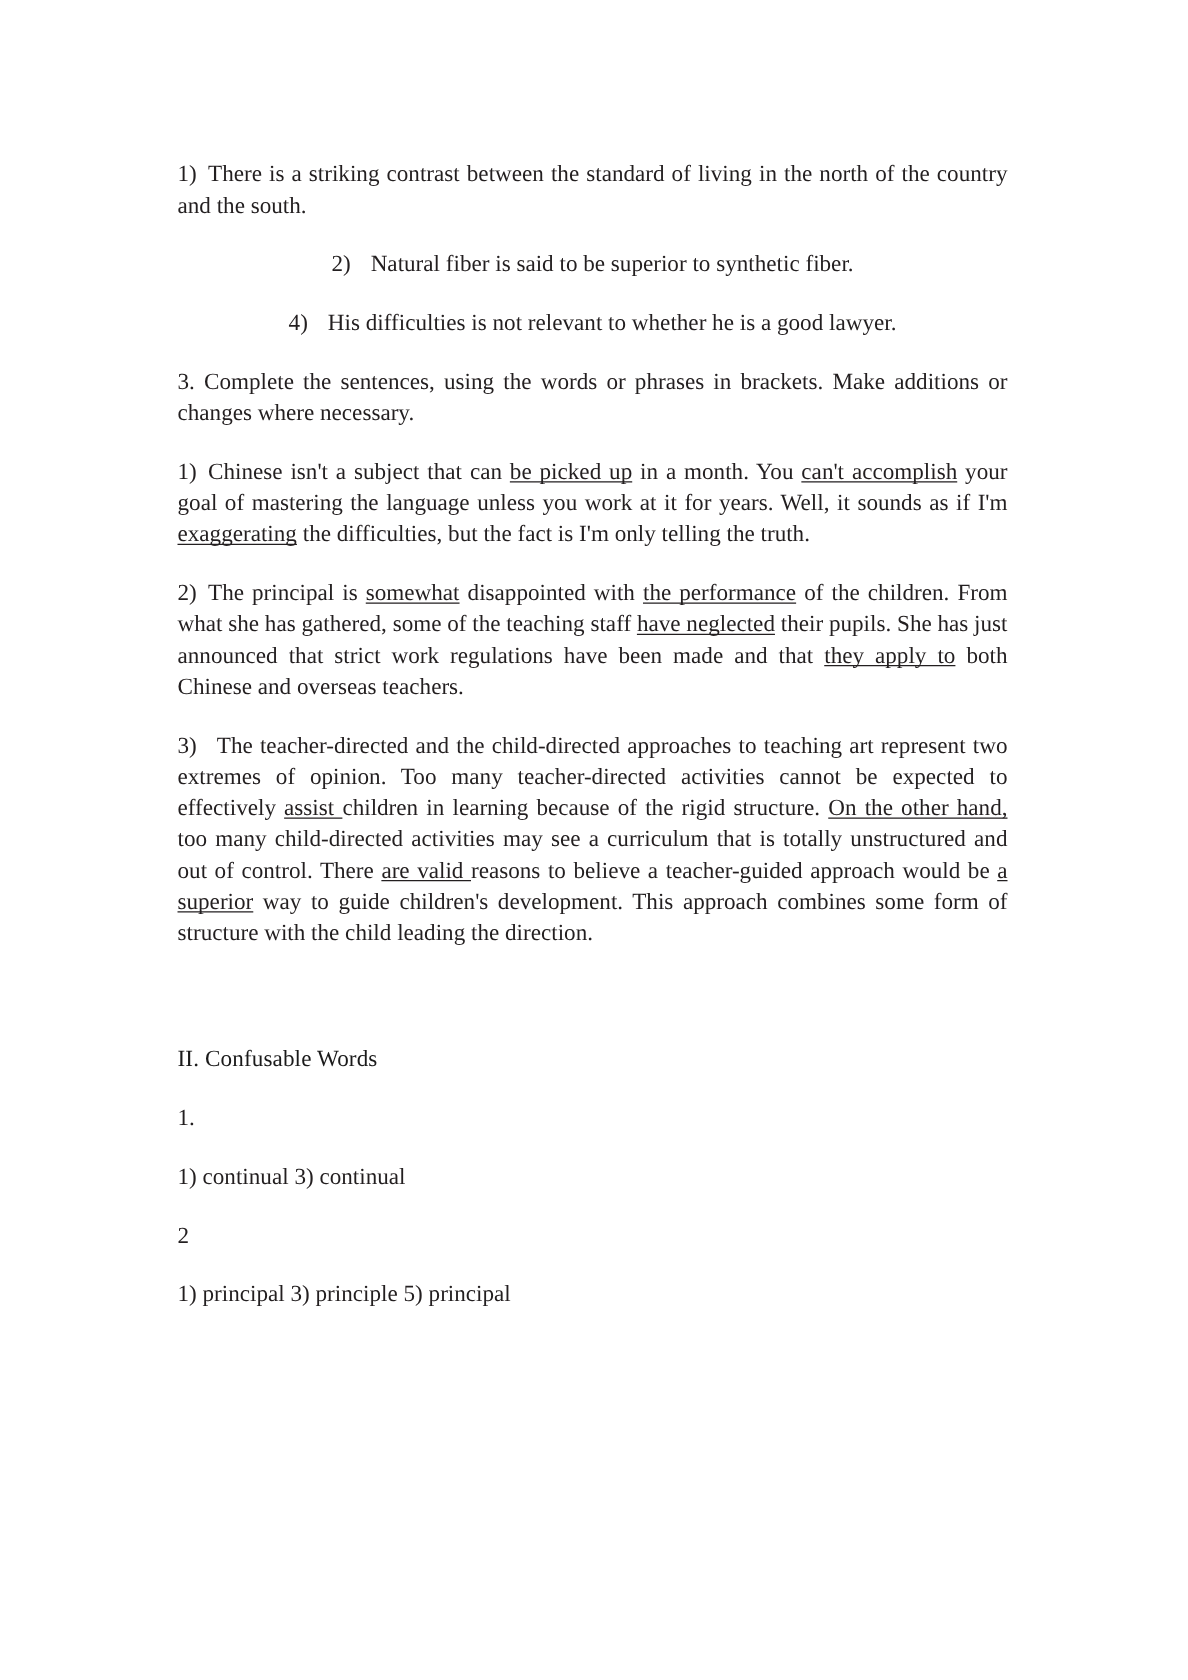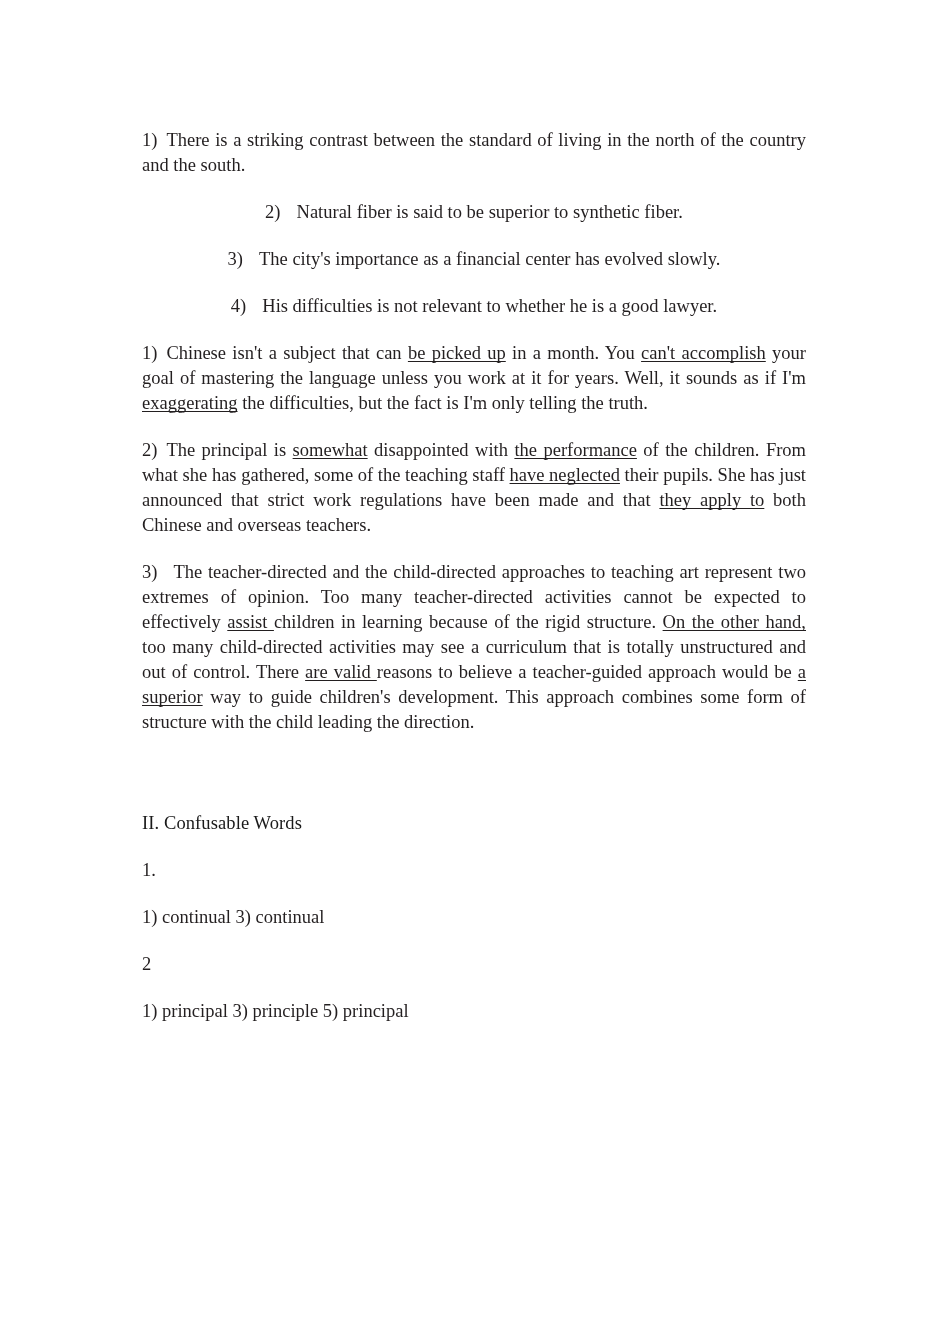--- a/index.html
+++ b/index.html
@@ -77,25 +77,25 @@
 </head>
 <body>
 
 <div class="page">
   <div class="doc-body">
 
     <p class="para flow"><span>1)</span><span class="marker-gap"></span><span>There is a striking contrast between the standard of living in the north of the country and the south.</span></p>
 
     <p class="para single"><span>2)</span><span class="marker-gap-wide"></span><span>Natural fiber is said to be superior to synthetic fiber.</span></p>
 
-    <p class="para single"><span>3)</span><span class="marker-gap-wide"></span><span>The city's importance as a financial center has evolved slowly.</span></p>
 
     <p class="para single"><span>4)</span><span class="marker-gap-wide"></span><span>His difficulties is not relevant to whether he is a good lawyer.</span></p>
 
 
+    <p class="para flow">3. Complete the sentences, using the words or phrases in brackets. Make additions or changes where necessary.</p>
 
     <p class="para flow"><span>1)</span><span class="marker-gap"></span><span class="seg-host"><span>Chinese isn't a subject that can </span><u class="u">be picked up</u><span> in a month. You </span><u class="u">can't accomplish</u><span> your goal of mastering the language unless you work at it for years. Well, it sounds as if I'm </span><u class="u">exaggerating</u><span> the difficulties, but the fact is I'm only telling the truth.</span></span></p>
 
     <p class="para flow"><span>2)</span><span class="marker-gap"></span><span class="seg-host"><span>The principal is </span><u class="u">somewhat</u><span> disappointed with </span><u class="u">the performance</u><span> of the children. From what she has gathered, some of the teaching staff </span><u class="u">have neglected</u><span> their pupils. She has just announced that strict work regulations have been made and that </span><u class="u">they apply to</u><span> both Chinese and overseas teachers.</span></span></p>
 
     <p class="para flow"><span>3)</span><span class="marker-gap-wide"></span><span class="seg-host"><span>The teacher-directed and the child-directed approaches to teaching art represent two extremes of opinion. Too many teacher-directed activities cannot be expected to effectively </span><u class="u">assist </u><span>children in learning because of the rigid structure. </span><u class="u">On the other hand,</u><span> too many child-directed activities may see a curriculum that is totally unstructured and out of control. There </span><u class="u">are valid </u><span>reasons to believe a teacher-guided approach would be </span><u class="u">a superior</u><span> way to guide children's development. This approach combines some form of structure with the child leading the direction.</span></span></p>
 
     <div class="gap-block"></div>
 
     <h2 class="section-heading">II. Confusable Words</h2>

